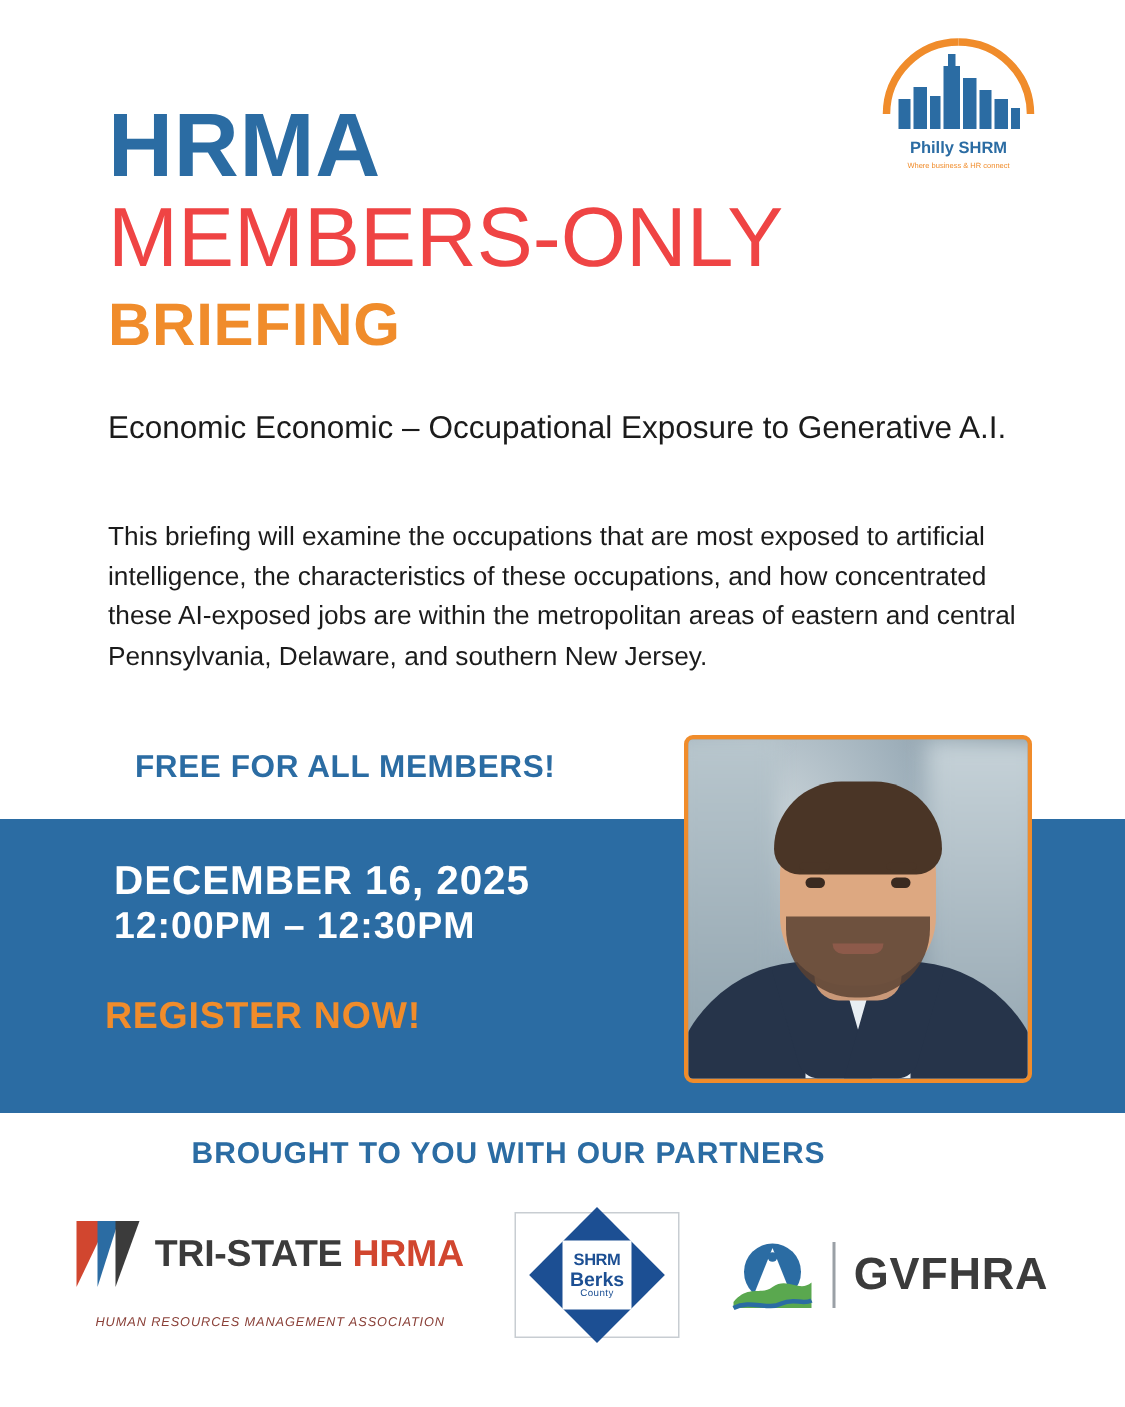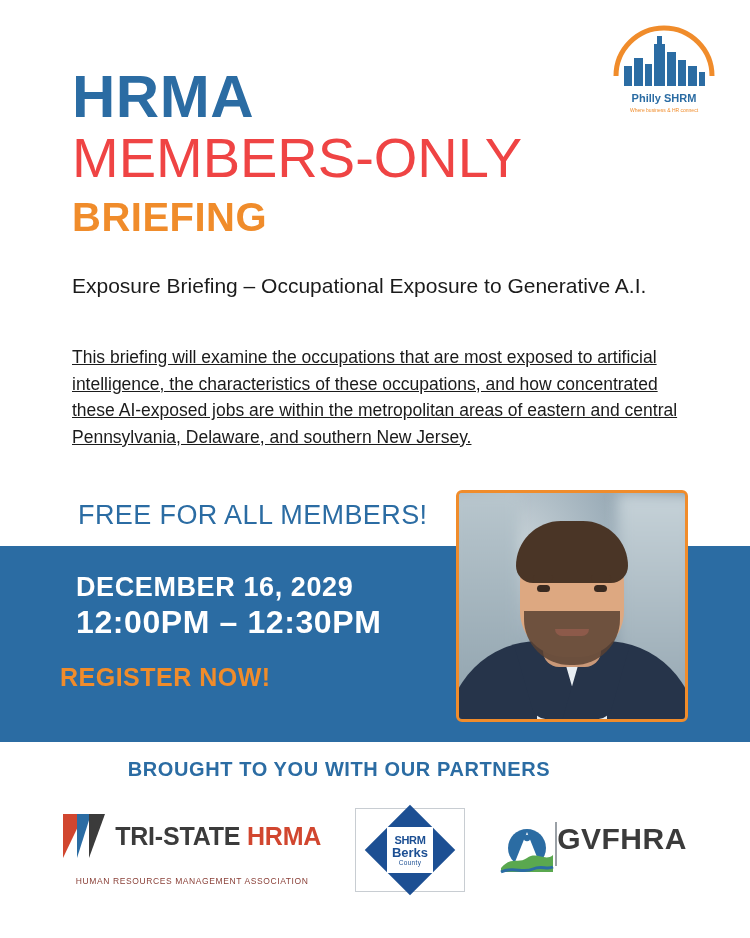--- a/index.html
+++ b/index.html
@@ -15,21 +15,21 @@
     width: 750px;
     height: 938px;
     background: #ffffff;
     overflow: hidden;
   }
 
   
   .logo-wrap {
     position: absolute;
     top: 22px;
-    right: 32px;
+    right: 57px;
     width: 108px;
     height: 108px;
   }
   .logo-svg { display: block; width: 108px; height: 108px; }
 
   
   .head {
     position: absolute;
     left: 72px;
     top: 68px;
@@ -72,28 +72,27 @@
   }
   .desc {
     position: absolute;
     left: 72px;
     top: 344px;
     width: 615px;
     font-size: 17.5px;
     line-height: 1.52;
     color: #1b1b1b;
     font-weight: 400;
-    text-decoration: underline;
   }
   .free {
     position: absolute;
-    left: 78px;
+    left: 90px;
     top: 500px;
-    font-size: 27px;
-    font-weight: 400;
+    font-size: 21px;
+    font-weight: 700;
     color: #2b6ca3;
     letter-spacing: 0.4px;
   }
 
   
   .band {
     position: absolute;
     left: 0;
     top: 546px;
     width: 750px;
@@ -107,29 +106,29 @@
     font-size: 27px;
     font-weight: 700;
     color: #ffffff;
     letter-spacing: 0.6px;
     line-height: 1.26;
   }
   .band .time {
     position: absolute;
     left: 76px;
     top: 56px;
-    font-size: 32px;
+    font-size: 25px;
     font-weight: 700;
     color: #ffffff;
     letter-spacing: 0.6px;
     line-height: 1.26;
   }
   .band .register {
     position: absolute;
-    left: 60px;
+    left: 70px;
     top: 117px;
     font-size: 25px;
     font-weight: 700;
     color: #f08c2b;
     letter-spacing: 0.5px;
   }
   .band .url {
     position: absolute;
     left: 76px;
     top: 152px;
@@ -301,21 +300,21 @@
       border-left: 21px solid #d1462f; border-bottom: 44px solid transparent; }
   .p-tristate .t2 { position:absolute; left:14px; top:0; width:0; height:0;
       border-left: 14px solid #2b6ca3; border-bottom: 44px solid transparent; }
   .p-tristate .t3 { position:absolute; left:26px; top:0; width:0; height:0;
       border-left: 16px solid #3b3b3b; border-bottom: 44px solid transparent; }
   .p-tristate .wm {
     font-size: 25px; font-weight: 700; color: #3b3b3b; letter-spacing: -0.2px;
   }
   .p-tristate .wm .hr { color: #d1462f; }
   .p-tristate .sub {
-    margin-top: 18px; font-size: 8.5px; color: #8a4038; letter-spacing: 0.6px;
+    margin-top: 18px; font-size: 8.5px; color: #8a4038; letter-spacing: 0.6px; font-style: italic;
   }
 
   
   .p-berks {
     width: 110px; height: 84px; border: 1px solid #c8cdd2; background: #ffffff;
     position: relative; display: flex; align-items: center; justify-content: center;
   }
   .p-berks .dia {
     width: 64px; height: 64px; background: #1c4f93; transform: rotate(45deg);
     display: flex; align-items: center; justify-content: center;
@@ -323,21 +322,21 @@
   .p-berks .inner {
     width: 46px; height: 46px; background: #ffffff; display: flex;
     flex-direction: column; align-items: center; justify-content: center;
     transform: rotate(-45deg);
   }
   .p-berks .s1 { font-size: 11px; font-weight: 700; color: #1c4f93; letter-spacing: -0.3px; }
   .p-berks .s2 { font-size: 13px; font-weight: 700; color: #1c4f93; line-height: 1; }
   .p-berks .s3 { font-size: 6.5px; color: #1c4f93; letter-spacing: 0.3px; }
 
   
-  .p-gvf { display: flex; align-items: flex-start; }
+  .p-gvf { display: flex; align-items: center; gap: 12px; }
   .p-gvf .sym { width: 56px; height: 56px; position: relative; }
   .p-gvf .bar { width: 2px; height: 44px; background: #9aa0a6; }
   .p-gvf .txt { font-size: 30px; font-weight: 700; color: #3b3b3b; letter-spacing: 0.5px; }
 </style>
 </head>
 <body>
 
 <div class="flyer">
 
   <div class="logo-wrap">
@@ -362,28 +361,28 @@
       <text x="54" y="90" text-anchor="middle" font-family="Liberation Sans, sans-serif" font-size="5" fill="#f08c2b">Where business &amp; HR connect</text>
     </svg>
   </div>
 
   <div class="head">
     <div class="live">HRMA</div>
     <div class="members">MEMBERS-ONLY</div>
     <div class="briefing">BRIEFING</div>
   </div>
 
-  <div class="subtitle">Exposure Briefing – Occupational Exposure to Generative A.I.</div>
+  <div class="subtitle">Economic Economic – Occupational Exposure to Generative A.I.</div>
 
   <div class="desc">This briefing will examine the occupations that are most exposed to artificial intelligence, the characteristics of these occupations, and how concentrated these AI-exposed jobs are within the metropolitan areas of eastern and central Pennsylvania, Delaware, and southern New Jersey.</div>
 
   <div class="free">FREE FOR ALL MEMBERS!</div>
 
   <div class="band">
-    <div class="date">DECEMBER 16, 2029</div>
+    <div class="date">DECEMBER 16, 2025</div>
     <div class="time">12:00PM – 12:30PM</div>
     <div class="register">REGISTER NOW!</div>
   </div>
 
   <div class="portrait">
     <div class="bg"></div>
     <div class="blurL"></div>
     <div class="blurR"></div>
     <div class="suit"></div>
     <div class="shirt"></div>

